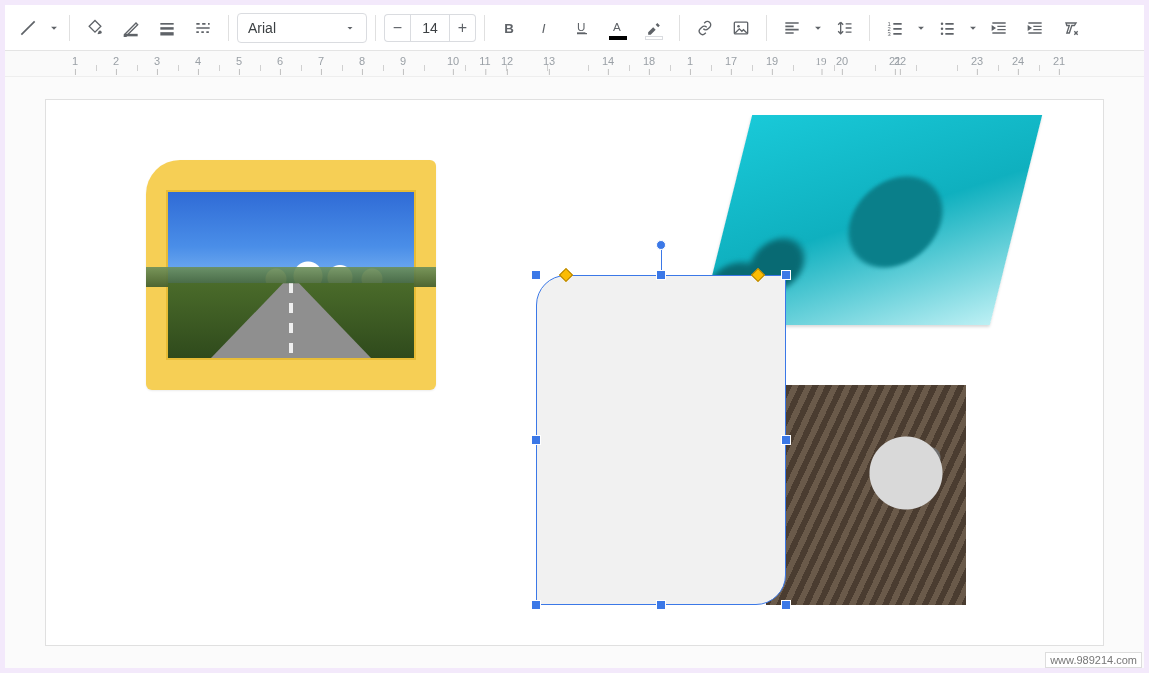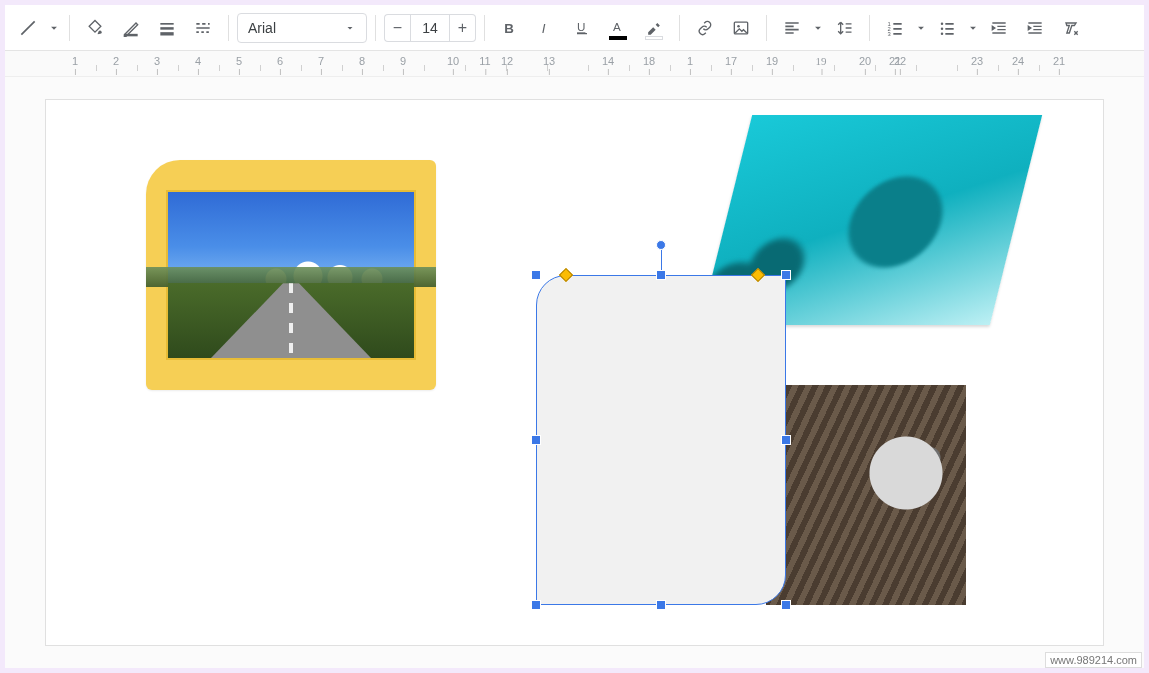--- a/index.html
+++ b/index.html
@@ -339,21 +339,21 @@
         <div class="rtick" style="left: 584px;">18</div>
         <div class="rtick-half" style="left: 604.5px;"></div>
         <div class="rtick" style="left: 625px;">1</div>
         <div class="rtick-half" style="left: 645.5px;"></div>
         <div class="rtick" style="left: 666px;">17</div>
         <div class="rtick-half" style="left: 686.5px;"></div>
         <div class="rtick" style="left: 707px;">19</div>
         <div class="rtick-half" style="left: 727.5px;"></div>
         <div class="rtick" style="left: 756px; font-family: Liberation Serif, serif;">19</div>
         <div class="rtick-half" style="left: 768.5px;"></div>
-        <div class="rtick" style="left: 800px;">20</div>
+        <div class="rtick" style="left: 777px;">20</div>
         <div class="rtick-half" style="left: 809.5px;"></div>
         <div class="rtick" style="left: 830px;">21</div>
         <div class="rtick-half" style="left: 850.5px;"></div>
         <div class="rtick" style="left: 835px;">22</div>
         <div class="rtick-half" style="left: 891.5px;"></div>
         <div class="rtick" style="left: 912px;">23</div>
         <div class="rtick-half" style="left: 932.5px;"></div>
         <div class="rtick" style="left: 953px;">24</div>
         <div class="rtick-half" style="left: 973.5px;"></div>
         <div class="rtick" style="left: 994px;">21</div>

